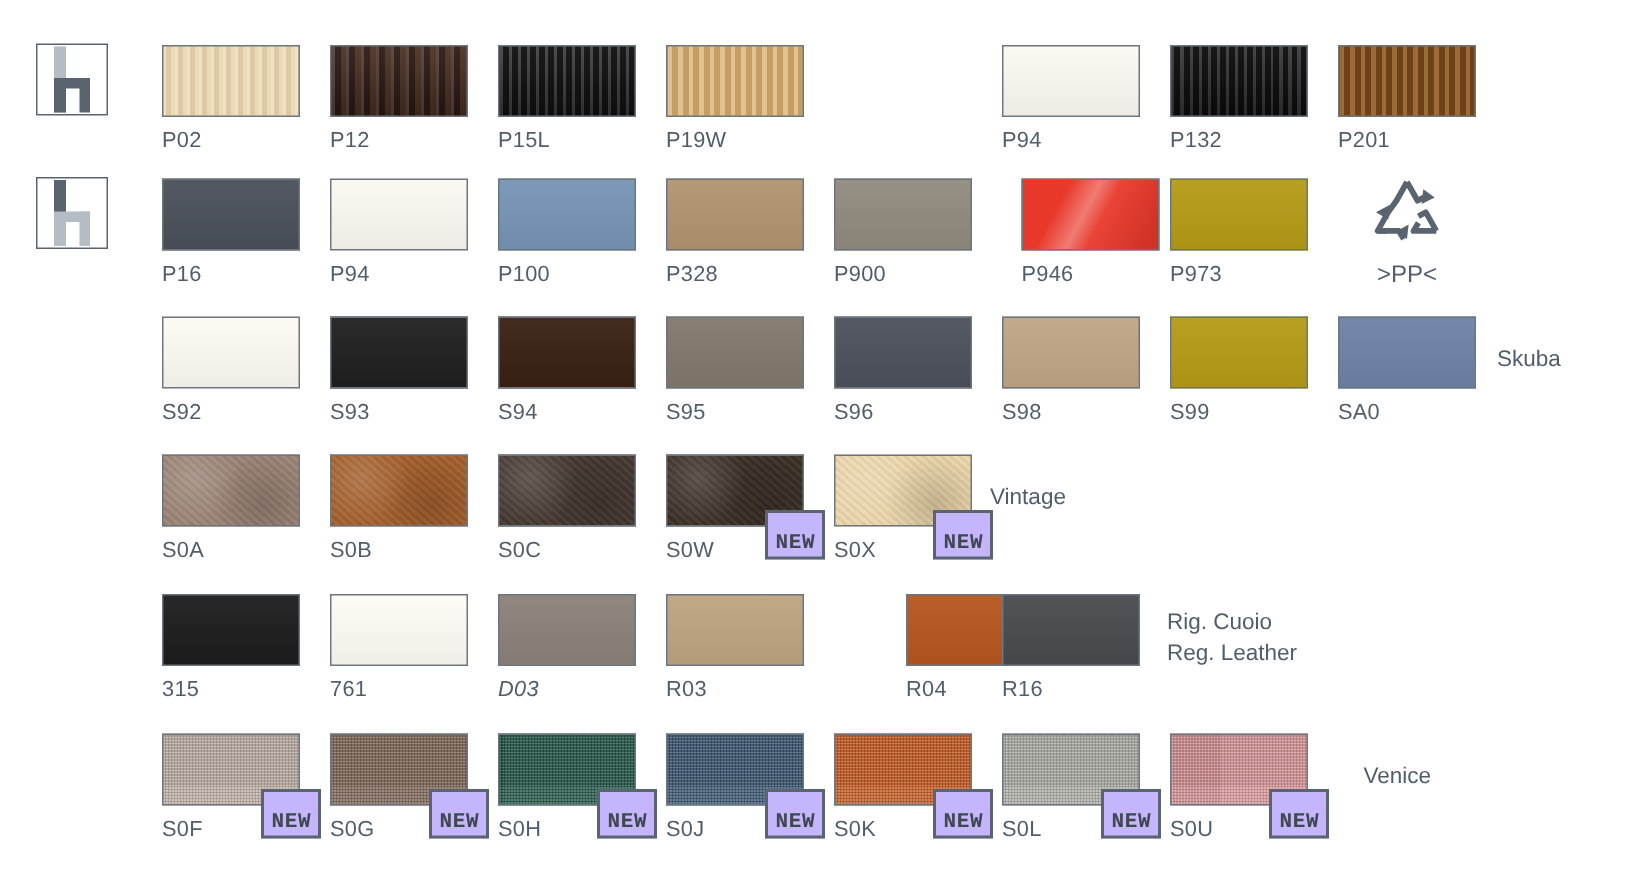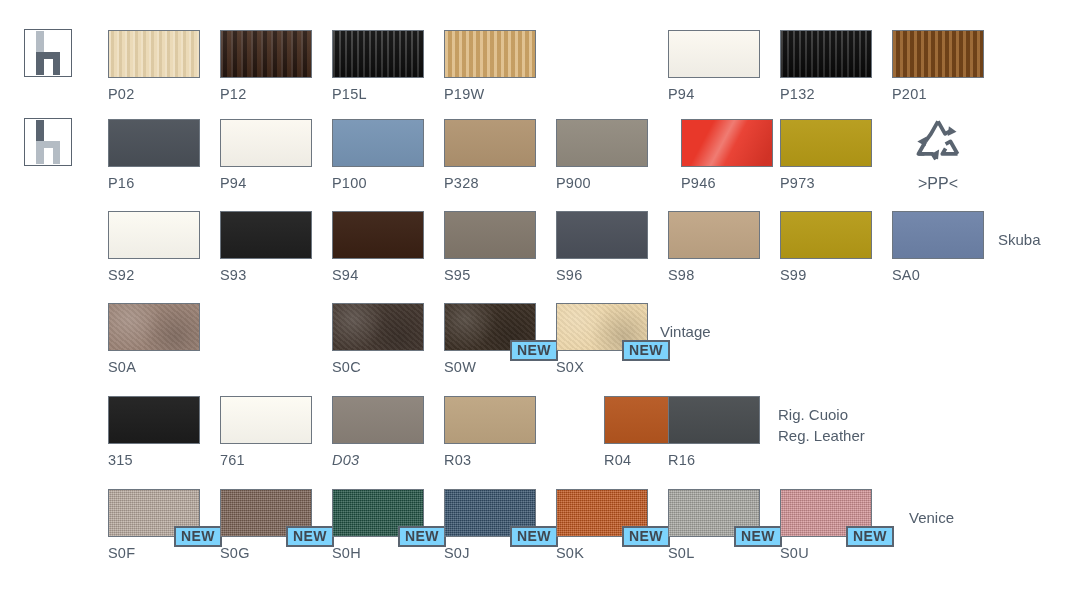--- a/index.html
+++ b/index.html
@@ -59,25 +59,25 @@
     top: 56px;
     font-size: 14.5px;
     color: #515d6b;
     letter-spacing: .2px;
     white-space: nowrap;
   }
   .badge-new {
     position: absolute;
     left: 66px;
     top: 37px;
-    padding: 1px 5px 2px 5px;
-    background: #7dd3fc;
+    padding: 13px 5px 2px 5px;
+    background: #c4b5fd;
     border: 2px solid #5a6470;
     color: #3f4750;
-    font-family: Liberation Sans, sans-serif;
+    font-family: Liberation Mono, monospace;
     font-weight: bold;
     font-size: 14px;
     line-height: 14px;
     letter-spacing: .4px;
   }
 
   
   .caption {
     position: absolute;
     font-size: 15px;
@@ -266,20 +266,26 @@
       </div>
       <div class="code">SA0</div>
     </div>
     <div class="caption" style="left: 998px; top: 229px;">Skuba</div>
     <div class="cell" style="left: 108px; top: 303px; width: 92px; height: 78px; text-align: right;">
       <div class="swatch" title="S0A" style="background: radial-gradient(circle at 22% 32%, rgba(255, 255, 255, 0.16), rgba(255, 255, 255, 0) 42%), radial-gradient(circle at 74% 70%, rgba(0, 0, 0, 0.16), rgba(0, 0, 0, 0) 46%), repeating-linear-gradient(41deg, rgba(0, 0, 0, 0.05) 0px, rgba(0, 0, 0, 0.05) 2px, rgba(255, 255, 255, 0.05) 2px, rgba(255, 255, 255, 0.05) 4px) rgb(155, 131, 118);">
         <div class="tex"></div>
       </div>
       <div class="code">S0A</div>
     </div>
+    <div class="cell" style="left: 220px; top: 303px; width: 92px; height: 78px;">
+      <div class="swatch" title="S0B" style="background: radial-gradient(circle at 22% 32%, rgba(255, 255, 255, 0.16), rgba(255, 255, 255, 0) 42%), radial-gradient(circle at 74% 70%, rgba(0, 0, 0, 0.16), rgba(0, 0, 0, 0) 46%), repeating-linear-gradient(41deg, rgba(0, 0, 0, 0.05) 0px, rgba(0, 0, 0, 0.05) 2px, rgba(255, 255, 255, 0.05) 2px, rgba(255, 255, 255, 0.05) 4px) rgb(164, 95, 44);">
+        <div class="tex"></div>
+      </div>
+      <div class="code">S0B</div>
+    </div>
     <div class="cell" style="left: 332px; top: 303px; width: 92px; height: 78px;">
       <div class="swatch" title="S0C" style="background: radial-gradient(circle at 22% 32%, rgba(255, 255, 255, 0.16), rgba(255, 255, 255, 0) 42%), radial-gradient(circle at 74% 70%, rgba(0, 0, 0, 0.16), rgba(0, 0, 0, 0) 46%), repeating-linear-gradient(41deg, rgba(0, 0, 0, 0.05) 0px, rgba(0, 0, 0, 0.05) 2px, rgba(255, 255, 255, 0.05) 2px, rgba(255, 255, 255, 0.05) 4px) rgb(68, 56, 48);">
         <div class="tex"></div>
       </div>
       <div class="code">S0C</div>
     </div>
     <div class="cell" style="left: 444px; top: 303px; width: 92px; height: 78px;">
       <div class="swatch" title="S0W" style="background: radial-gradient(circle at 22% 32%, rgba(255, 255, 255, 0.16), rgba(255, 255, 255, 0) 42%), radial-gradient(circle at 74% 70%, rgba(0, 0, 0, 0.16), rgba(0, 0, 0, 0) 46%), repeating-linear-gradient(41deg, rgba(0, 0, 0, 0.05) 0px, rgba(0, 0, 0, 0.05) 2px, rgba(255, 255, 255, 0.05) 2px, rgba(255, 255, 255, 0.05) 4px) rgb(59, 47, 37);">
         <div class="tex"></div>
       </div>

